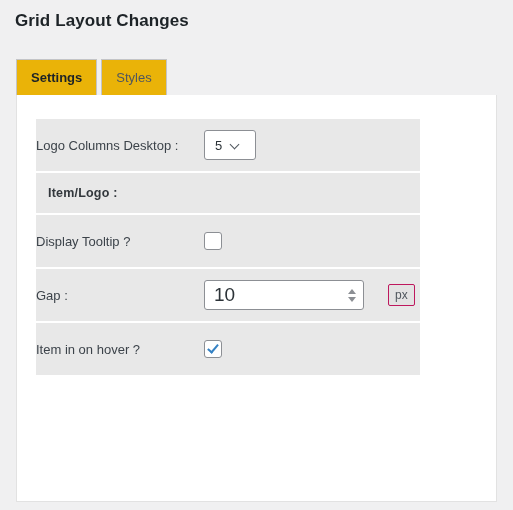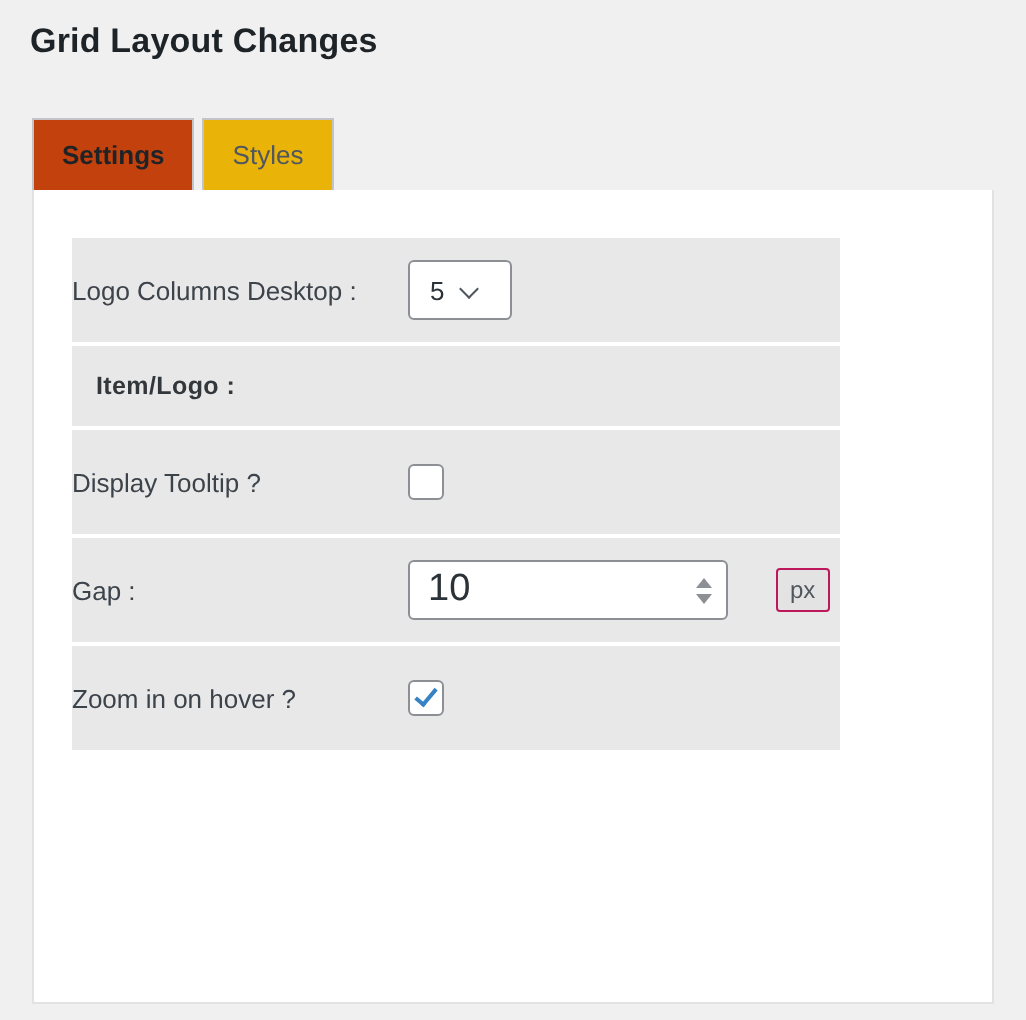--- a/index.html
+++ b/index.html
@@ -46,21 +46,21 @@
     align-items: center;
     font-size: 13px;
     border: 1px solid #c3c4c7;
     border-bottom: none;
     margin-right: 4px;
     line-height: 1;
     cursor: pointer;
     user-select: none;
   }
   .tab.active {
-    background: #c2410c;
+    background: #eab308;
     color: #1d2327;
     font-weight: bold;
     position: relative;
     z-index: 3;
   }
   .tab.inactive {
     background: #eab308;
     color: #50575e;
     border-color: #c3c4c7;
   }
@@ -298,21 +298,21 @@
                 <span class="up"></span>
                 <span class="down"></span>
               </span>
             </div>
             <span class="unit-badge">px</span>
           </div>
         </td>
       </tr>
 
       <tr>
-        <td class="field-label">Zoom in on hover ?</td>
+        <td class="field-label">Item in on hover ?</td>
         <td class="field-cell">
           <div class="field-inner">
             <span class="checkbox checked"></span>
           </div>
         </td>
       </tr>
 
     </tbody>
   </table>
 

